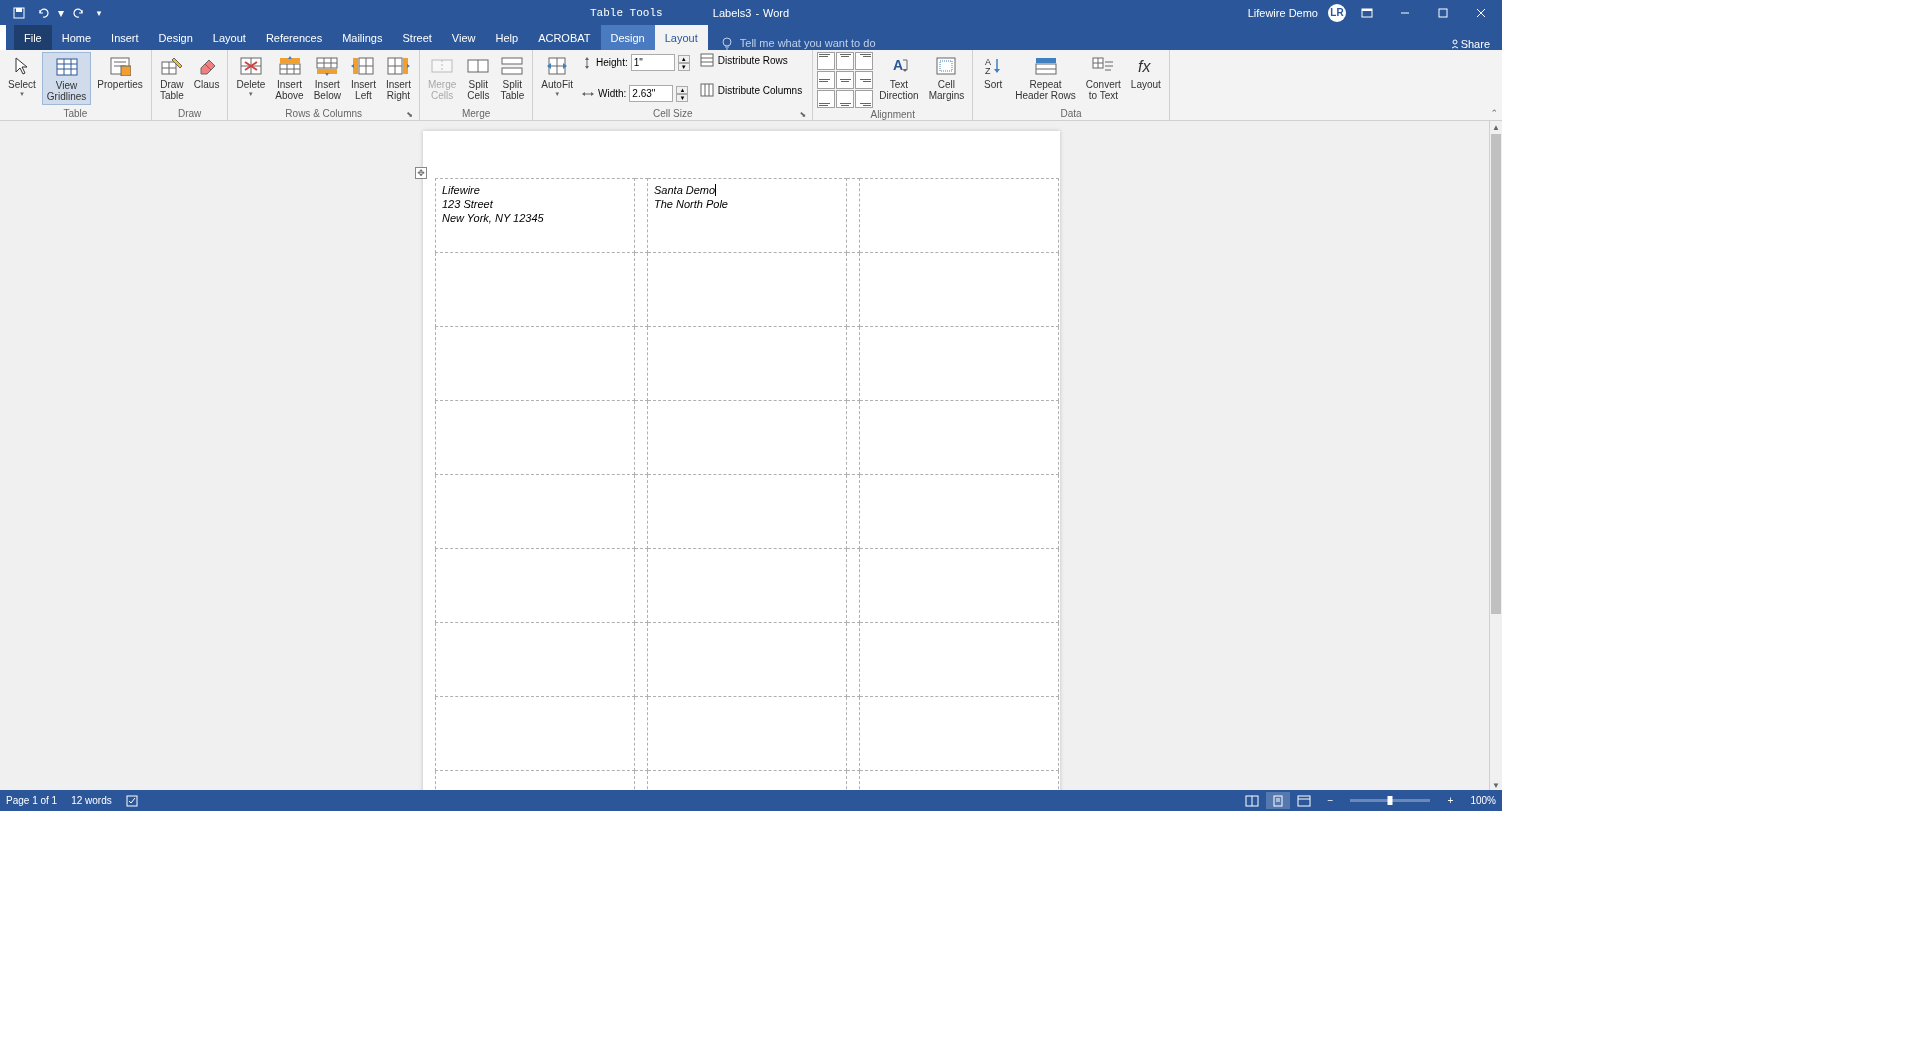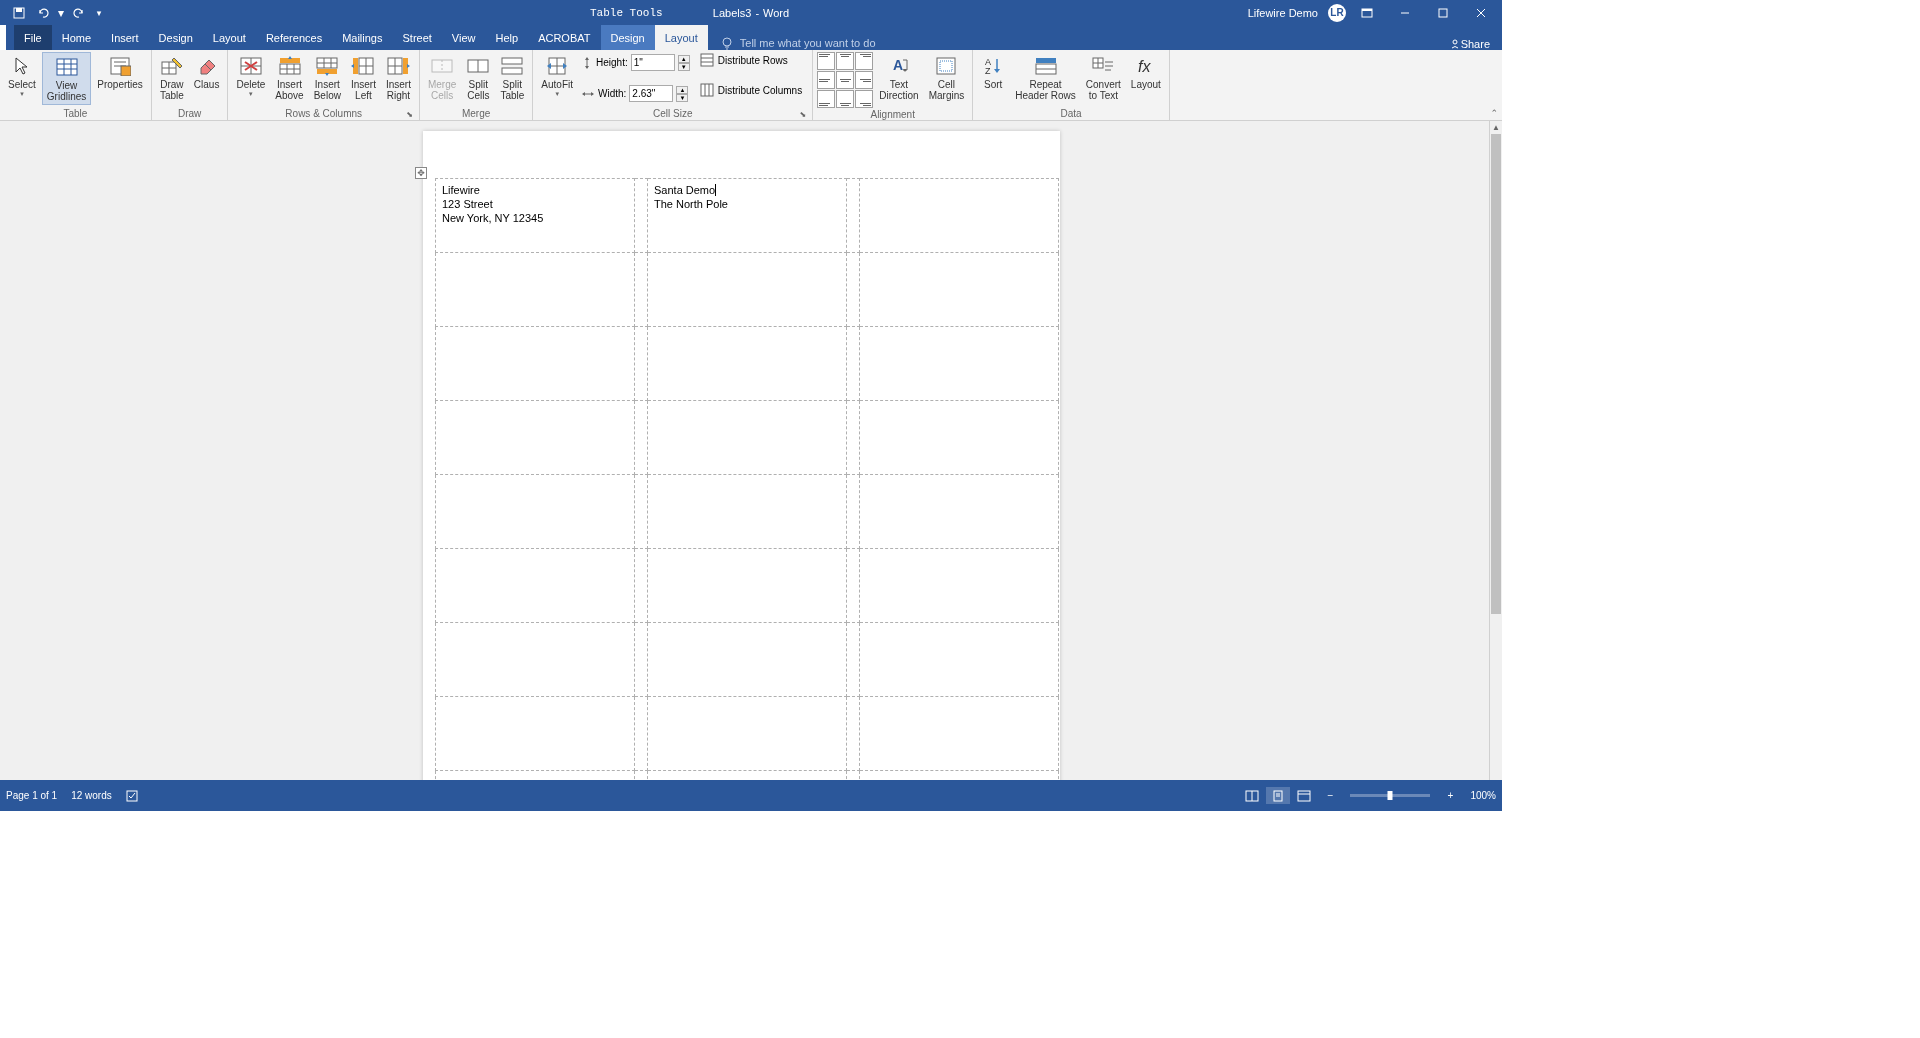--- a/index.html
+++ b/index.html
@@ -55,35 +55,35 @@
 .align-cell .lines { display: flex; flex-direction: column; gap: 1px; width: 100%; }
 .align-cell .l { height: 1px; background: #666; }
 
 .collapse-caret { position: absolute; right: 4px; bottom: 2px; font-size: 9px; color: #666; cursor: pointer; }
 
 
 .docarea { position: absolute; top: 121px; left: 0; right: 13px; bottom: 19px; background: #f0f0f0; overflow: hidden; }
 .page { position: absolute; left: 423px; top: 10px; width: 637px; height: 820px; background: #fff; box-shadow: 0 0 4px rgba(0,0,0,0.2); }
 .table-anchor { position: absolute; left: -8px; top: 36px; width: 12px; height: 12px; border: 1px solid #888; background: #fff; display: flex; align-items: center; justify-content: center; font-size: 9px; color: #666; cursor: move; }
 .labeltable { position: absolute; left: 12px; top: 47px; border-collapse: collapse; }
-.labeltable td { border: 1px dashed #b0b0b0; vertical-align: top; padding: 4px 6px; font-size: 11px; font-family: Calibri, Arial, sans-serif; line-height: 14px; }
+.labeltable td { border: 1px dashed #b0b0b0; vertical-align: top; padding: 4px 6px; font-size: 11px; font-family: Calibri, Arial, sans-serif; line-height: 14px; font-style: italic; }
 .labeltable td.wide { width: 199px; height: 74px; }
 .labeltable td.narrow { width: 8px; }
 .cursor-line { border-right: 1px solid #000; animation: blink 1s infinite; }
 @keyframes blink { 50% { border-color: transparent; } }
 
 
 .vscroll { position: absolute; right: 0; top: 121px; bottom: 19px; width: 13px; background: #f0f0f0; border-left: 1px solid #d0d0d0; }
 .vscroll .arrow { height: 13px; background: #f0f0f0; display: flex; align-items: center; justify-content: center; font-size: 8px; color: #666; cursor: pointer; }
 .vscroll .track { position: absolute; top: 13px; bottom: 13px; left: 0; right: 0; }
 .vscroll .thumb { position: absolute; top: 0; left: 1px; right: 1px; height: 480px; background: #c0c0c0; cursor: pointer; }
 .vscroll .arrow.bottom { position: absolute; bottom: 0; width: 100%; }
 
 
-.statusbar { position: absolute; bottom: 0; left: 0; right: 0; height: 31px; background: #2b579a; display: flex; align-items: center; color: #fff; font-size: 10px; padding: 0 6px; gap: 14px; }
+.statusbar { position: absolute; bottom: 0; left: 0; right: 0; height: 21px; background: #2b579a; display: flex; align-items: center; color: #fff; font-size: 10px; padding: 0 6px; gap: 14px; }
 .statusbar .right { margin-left: auto; display: flex; align-items: center; gap: 2px; }
 .viewbtn { width: 24px; height: 17px; display: flex; align-items: center; justify-content: center; cursor: pointer; }
 .viewbtn.active { background: rgba(255,255,255,0.2); }
 .zoom-slider { width: 80px; height: 3px; background: rgba(255,255,255,0.3); position: relative; margin: 0 6px; }
 .zoom-slider .handle { position: absolute; left: 50%; top: -3px; width: 5px; height: 9px; background: #fff; transform: translateX(-50%); }
 
 svg { display: block; }
 </style>
 </head>
 <body>

